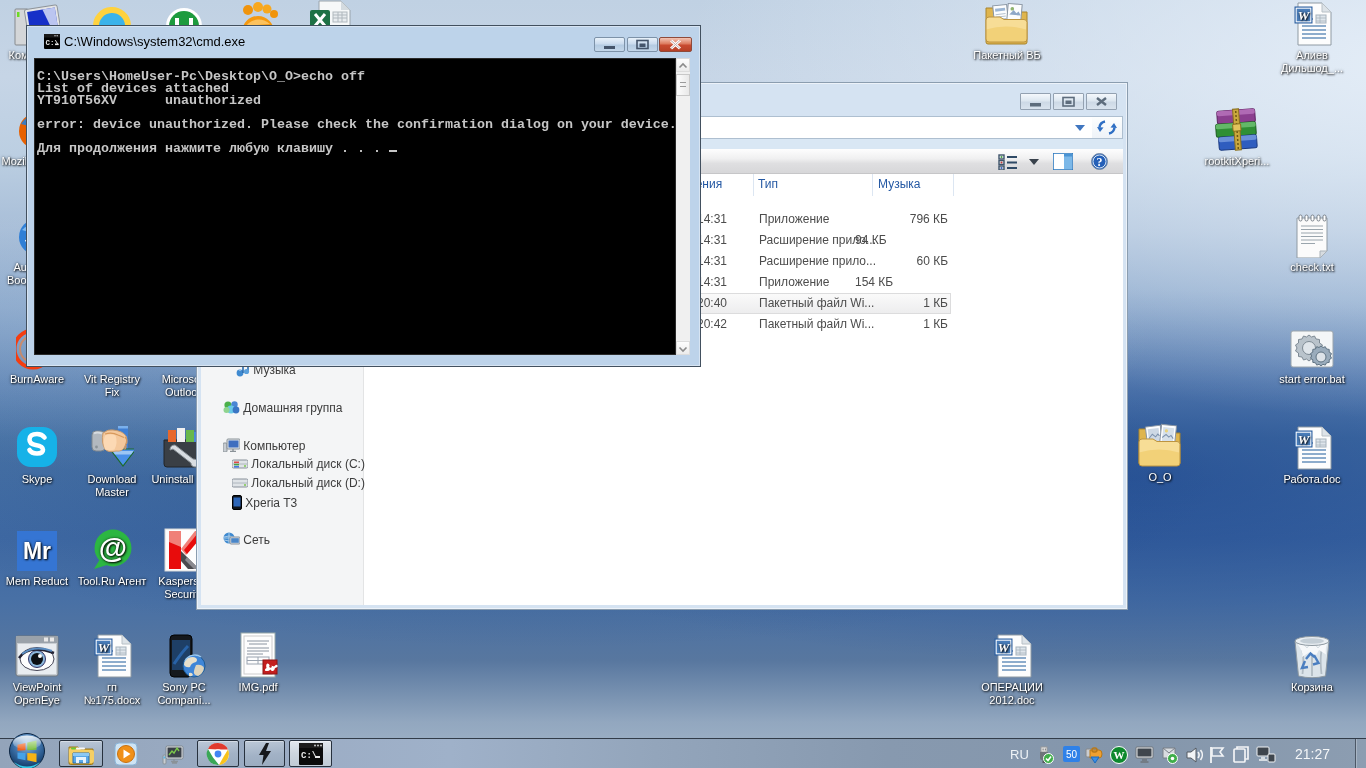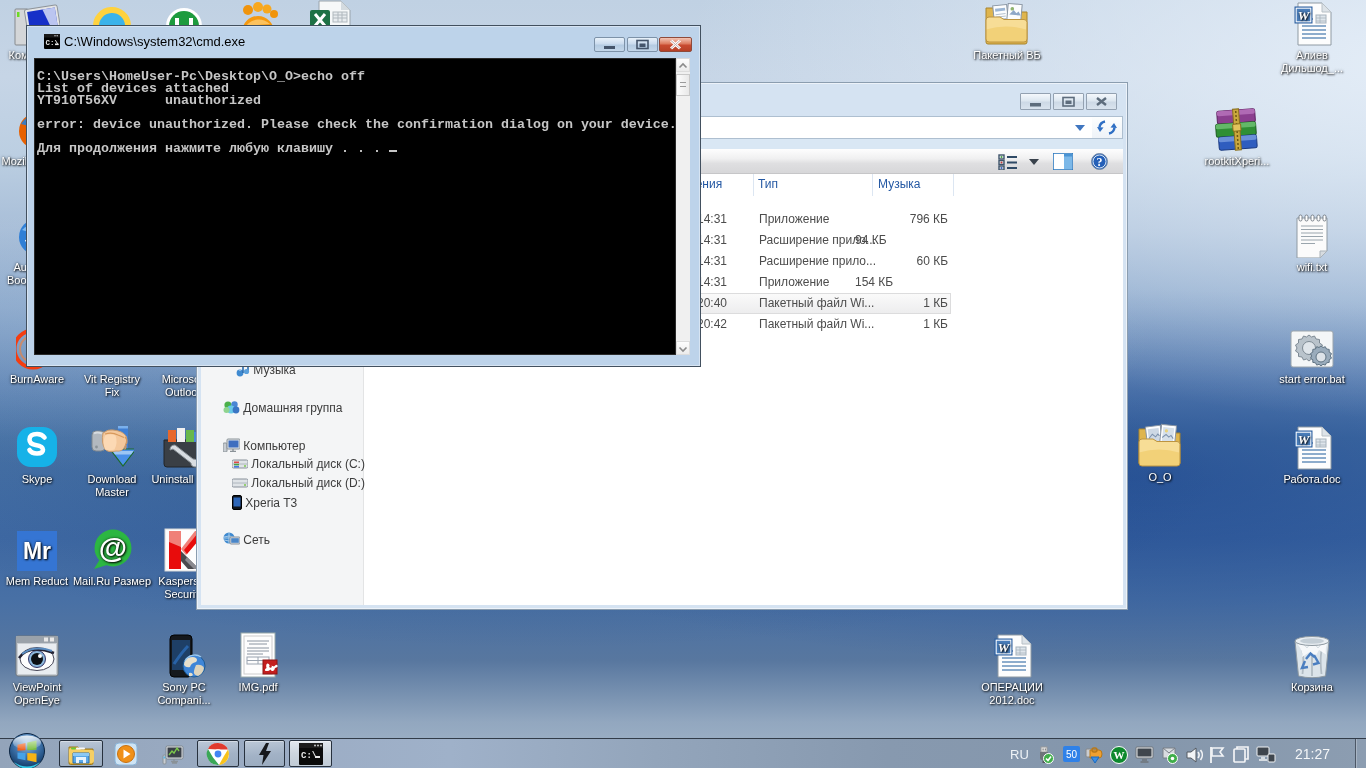--- a/index.html
+++ b/index.html
@@ -200,21 +200,21 @@
           </g>
   <g fill="#fff" stroke="#788089">
             <rect x="6" y="1" width="3" height="6" rx="1.5"></rect>
             <rect x="12" y="1" width="3" height="6" rx="1.5"></rect>
             <rect x="18" y="1" width="3" height="6" rx="1.5"></rect>
             <rect x="24" y="1" width="3" height="6" rx="1.5"></rect>
             <rect x="30" y="1" width="3" height="6" rx="1.5"></rect>
           </g>
         </svg>
       </div>
- <div>wifi.txt</div>
+ <div>check.txt</div>
     </div>
 
 <div class="dicon" style="left:-7px;top:326px;">
  <div class="ic">
         <svg width="42" height="42" viewBox="0 0 42 42">
   <circle cx="17" cy="21" r="18.5" fill="none" stroke="#f43d10" stroke-width="4"></circle>
   <circle cx="17" cy="21" r="13" fill="none" stroke="#f87e34" stroke-width="2" opacity=".6"></circle>
   <path d="M17 10 q4 5 1 9 q5 -1 5 5 q0 6 -6 6 q-6 0 -6 -6 q0 -3 2 -5 q4 -3 4 -9z" fill="#f8a024" opacity=".85"></path>
         </svg>
       </div>
@@ -336,21 +336,21 @@
  <div>Mem Reduct</div>
     </div>
 <div class="dicon" style="left:68px;top:528px;">
  <div class="ic">
         <svg width="44" height="44" viewBox="0 0 44 44">
   <circle cx="23" cy="20" r="18.5" fill="#2cb742"></circle>
   <path d="M10 31 l-6 10 13 -4z" fill="#2cb742"></path>
   <text x="23" y="30" font-family="Liberation Sans" font-size="29" font-weight="bold" fill="#fff" text-anchor="middle">@</text>
         </svg>
       </div>
- <div>Mail.Ru Размер</div>
+ <div>Tool.Ru Агент</div>
     </div>
 <div class="dicon" style="left:140px;top:528px;">
  <div class="ic">
         <svg width="44" height="44" viewBox="0 0 44 44">
   <rect x="3" y="1" width="38" height="42" fill="#fdfdfd" stroke="#d8d8d8"></rect>
   <path d="M7 3 h12 v18 h-12z" fill="#f08078"></path>
   <path d="M7 14 l12 5 v22 h-12z" fill="#e80c0c"></path>
   <path d="M36 3 v10 L24 27 l-5 -6 L33 3z" fill="#f08078"></path>
   <path d="M36 5 v8 L25 26 l-3 -4z" fill="#e80c0c"></path>
   <path d="M19 23 l6 6 12 12 h-11 l-7 -8z" fill="#4a4a4e"></path>
@@ -370,20 +370,28 @@
   <rect x="4" y="10" width="38" height="30" fill="#e8ecf0"></rect>
   <ellipse cx="23" cy="25" rx="17" ry="11.5" fill="#fdfdfd" stroke="#445"></ellipse>
   <circle cx="23" cy="25" r="8.5" fill="#8cb8dc" stroke="#336"></circle>
   <circle cx="23" cy="25" r="6" fill="#0c1014"></circle>
           <circle cx="26" cy="22" r="2" fill="#fff"></circle>
   <path d="M5 24 q9 -14 35 -5" fill="none" stroke="#223" stroke-width="2.5"></path>
   <path d="M8 20 q12 -9 30 -3" fill="none" stroke="#5a8cc0" stroke-width="2"></path>
         </svg>
       </div>
  <div>ViewPoint<br>OpenEye</div>
+    </div>
+<div class="dicon" style="left:68px;top:634px;">
+ <div class="ic">
+        <svg width="40" height="44" viewBox="0 0 40 44">
+          <use href="#worddoc"></use>
+        </svg>
+      </div>
+ <div>гп<br>№175.docx</div>
     </div>
 <div class="dicon" style="left:140px;top:634px;">
  <div class="ic">
         <svg width="44" height="44" viewBox="0 0 44 44">
   <rect x="8" y="1" width="22" height="42" rx="4" fill="#15181c" stroke="#000"></rect>
   <rect x="10" y="6" width="18" height="30" fill="#1e3f66"></rect>
   <path d="M12 30 q8 -12 14 -18" stroke="#2a6cb8" stroke-width="3" fill="none" opacity=".8"></path>
   <circle cx="32" cy="32" r="11" fill="#3f86d8" stroke="#1d5a94"></circle>
   <path d="M26 24 q5 -2 8 0 q2 2 0 4 q-5 1 -6 5 q-4 1 -6 -2 q0 -5 4 -7z" fill="#e8e0cc"></path>
   <path d="M34 31 q6 -1 8 3 q-1 6 -6 8 q-5 -1 -4 -5 q1 -4 2 -6z" fill="#ded4bc"></path>

